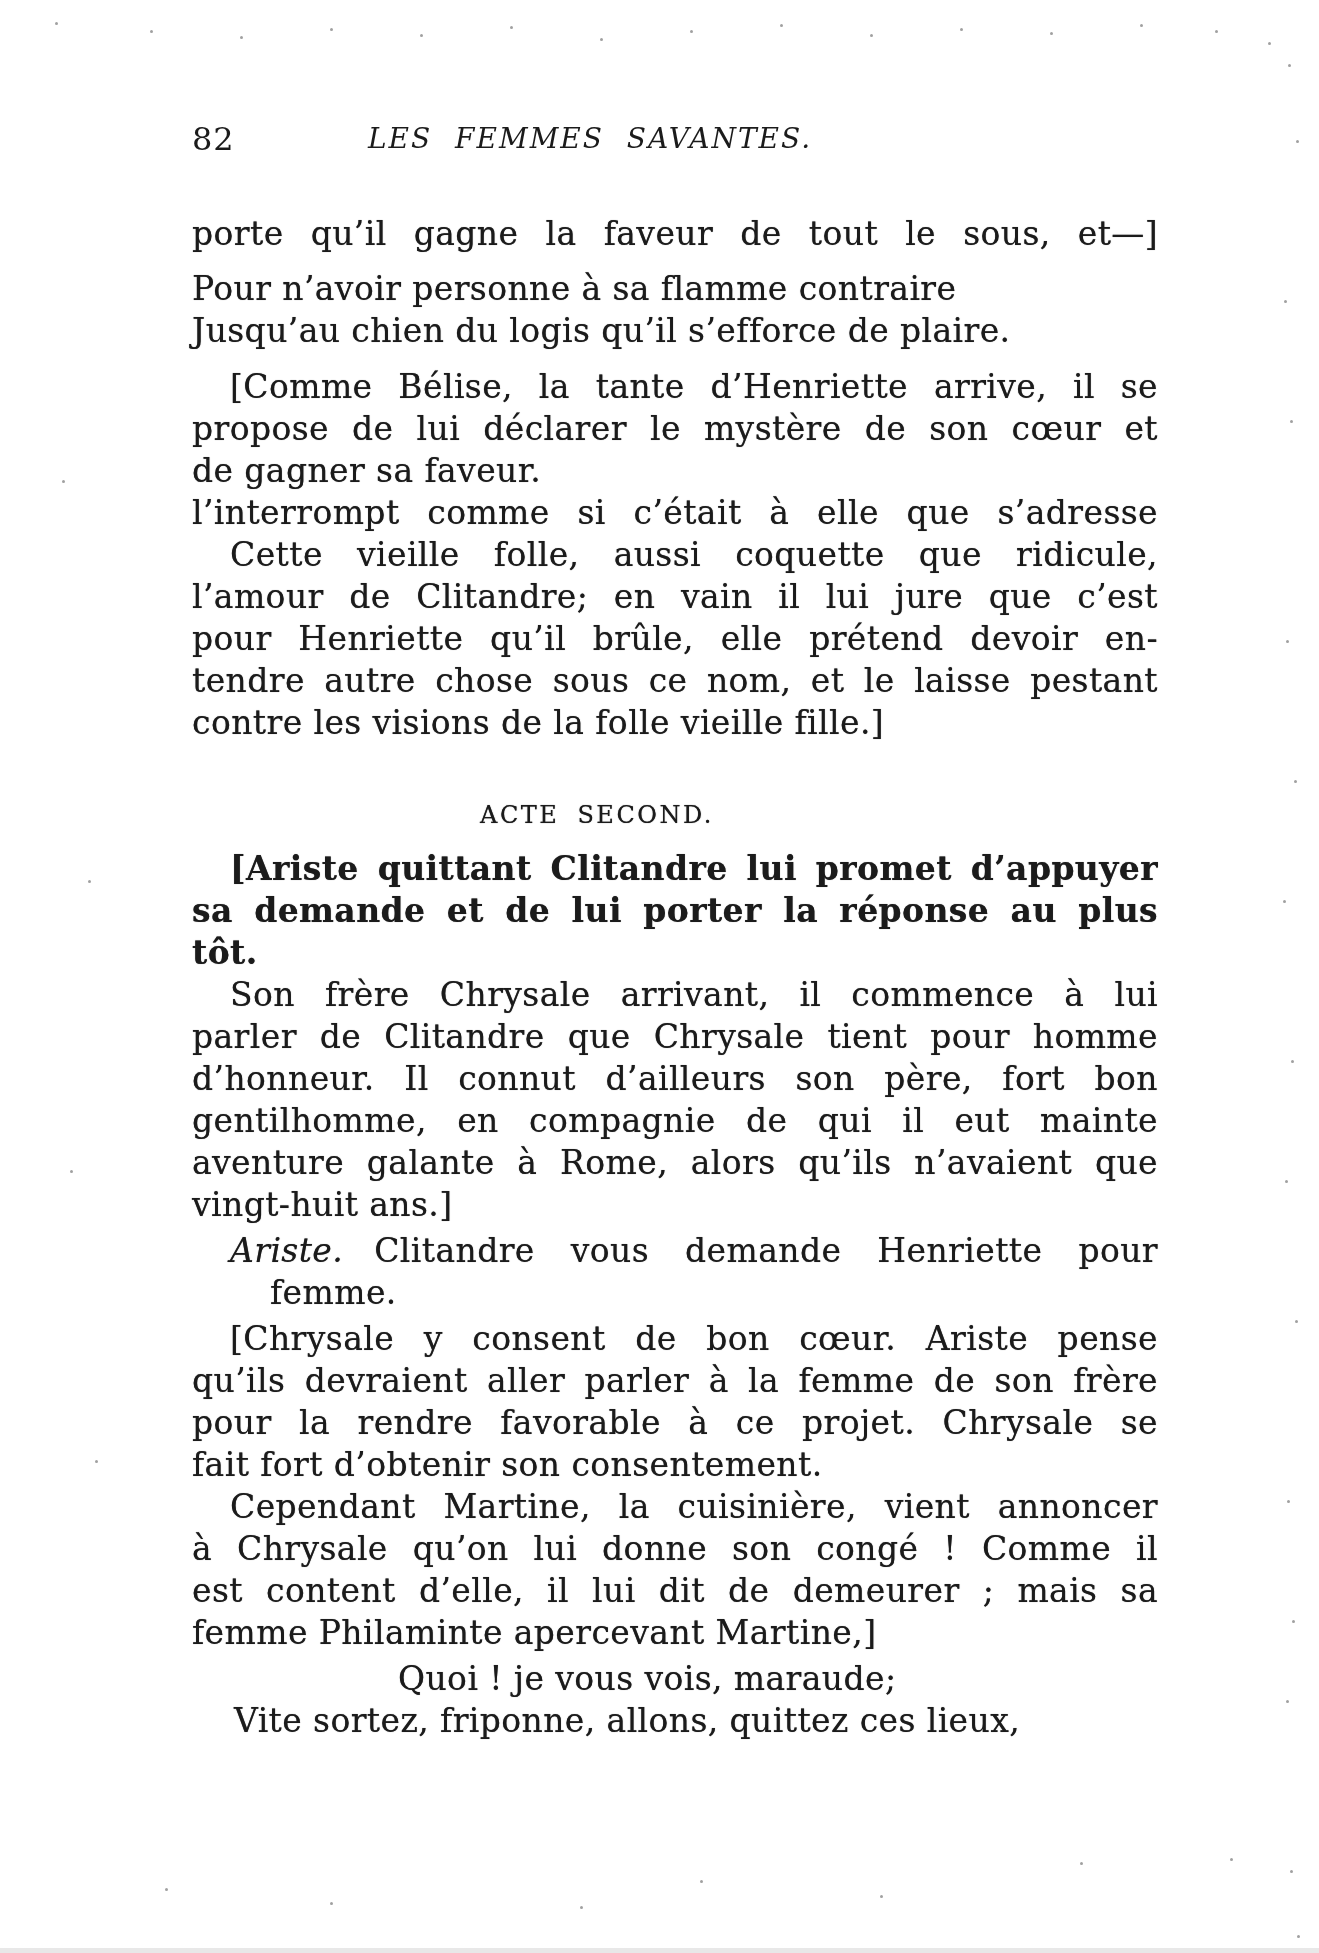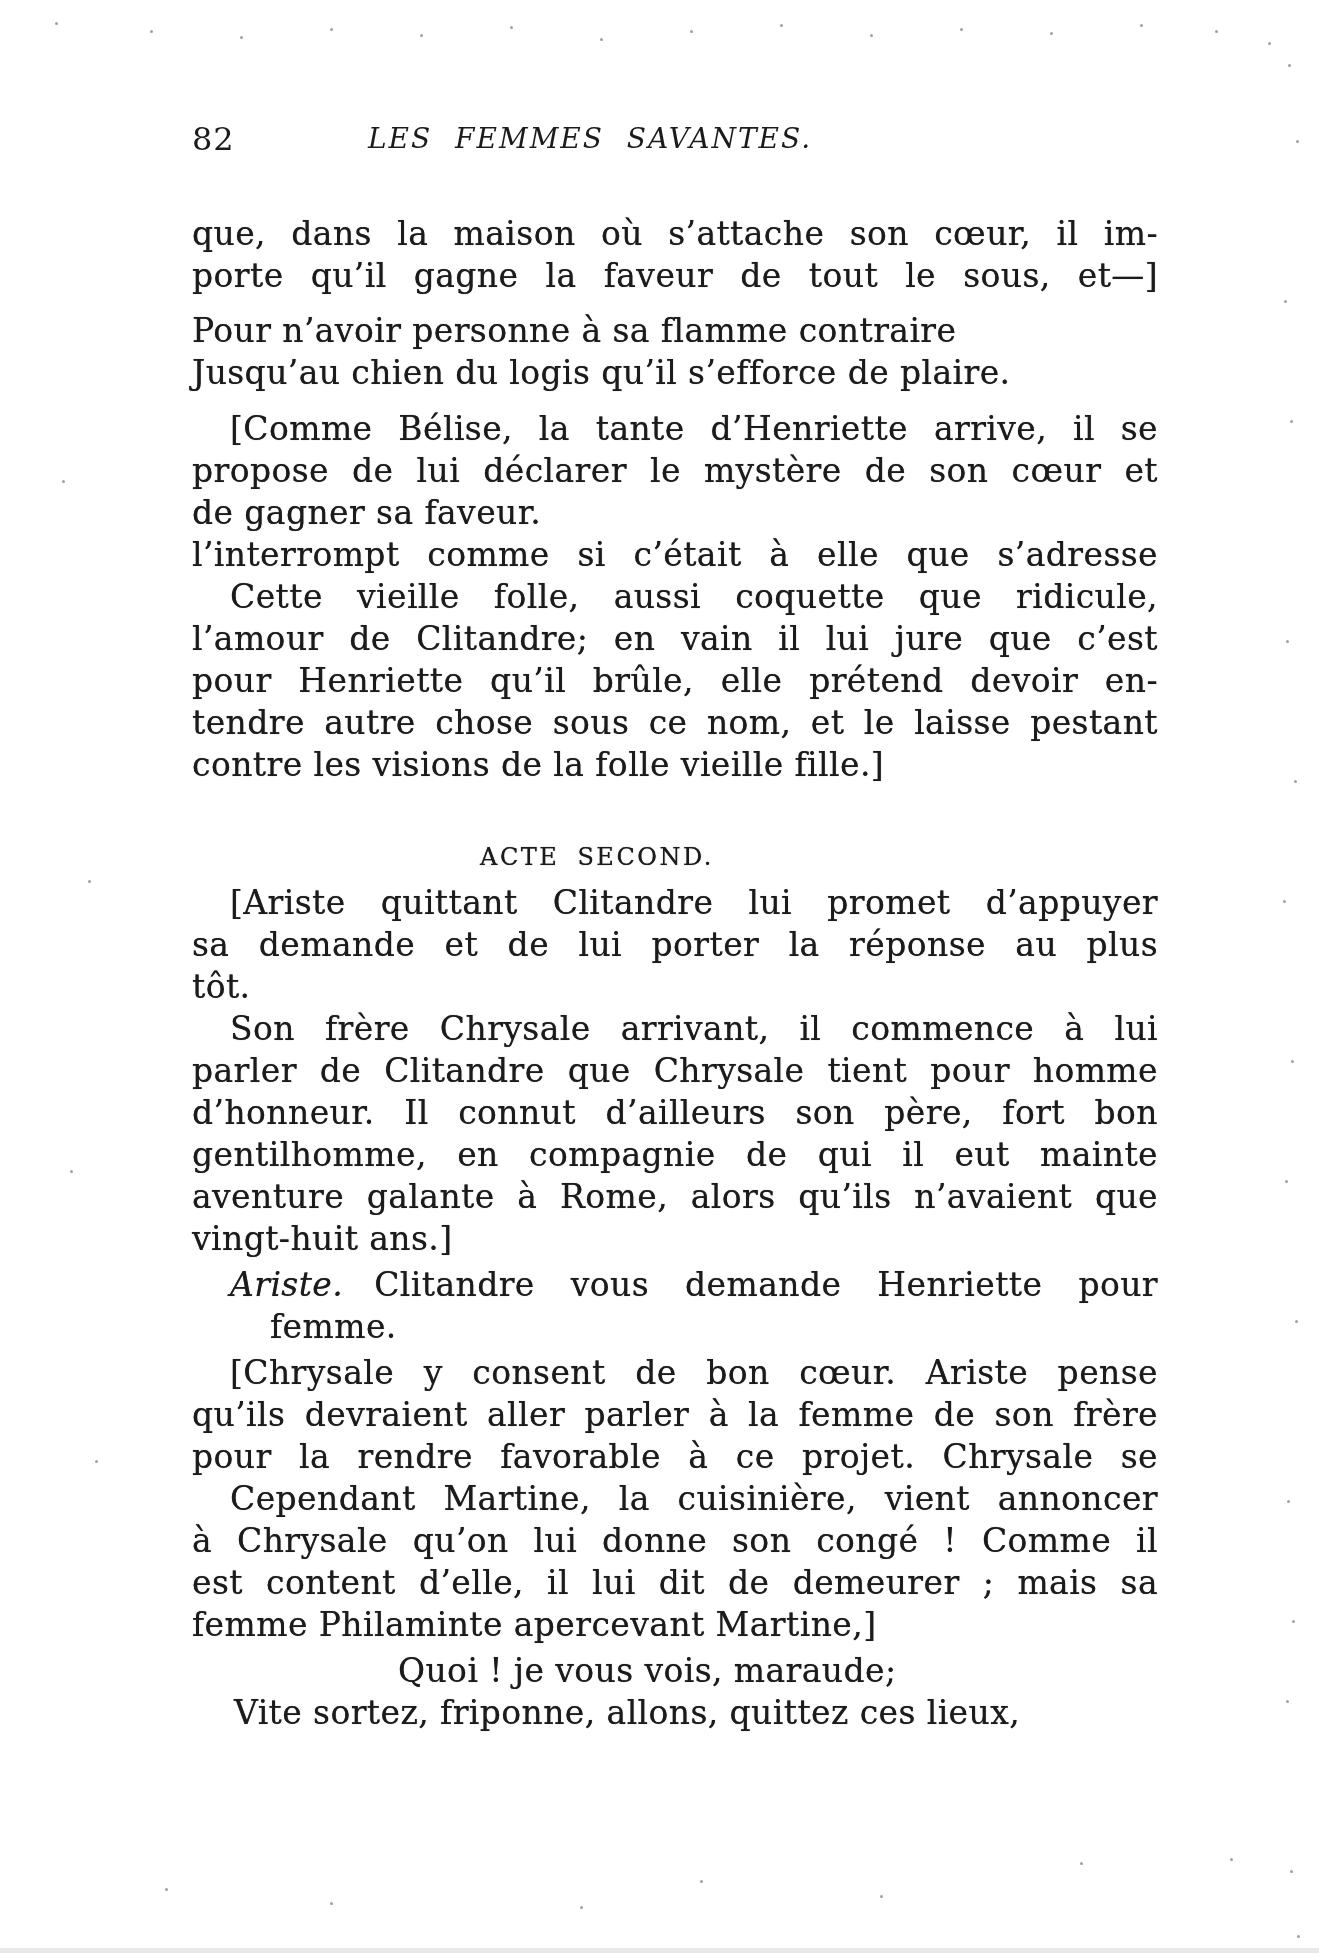--- a/index.html
+++ b/index.html
@@ -52,62 +52,62 @@
 </head>
 <body>
 
 <div class="page">
   <div class="running-header">
     <span class="page-number">82</span>
     <span class="running-title">LES FEMMES SAVANTES.</span>
   </div>
   <div class="text-col" id="text-col">
       <div class="block">
-        <div class="line justify">que, dans la maison où s’attache son cœur, il im-</div>
         <div class="line justify">porte qu’il gagne la faveur de tout le sous, et—]</div>
       </div>
       <div class="block" style="margin-top: 13px;">
         <div class="line">Pour n’avoir personne à sa flamme contraire</div>
         <div class="line">Jusqu’au chien du logis qu’il s’efforce de plaire.</div>
       </div>
       <div class="block" style="margin-top: 14px;">
         <div class="line justify ind">[Comme Bélise, la tante d’Henriette arrive, il se</div>
         <div class="line justify">propose de lui déclarer le mystère de son cœur et</div>
         <div class="line">de gagner sa faveur.</div>
       </div>
       <div class="block">
         <div class="line justify">l’interrompt comme si c’était à elle que s’adresse</div>
         <div class="line justify ind">Cette vieille folle, aussi coquette que ridicule,</div>
         <div class="line justify">l’amour de Clitandre; en vain il lui jure que c’est</div>
         <div class="line justify">pour Henriette qu’il brûle, elle prétend devoir en-</div>
         <div class="line justify">tendre autre chose sous ce nom, et le laisse pestant</div>
         <div class="line">contre les visions de la folle vieille fille.]</div>
       </div>
       <div class="act-heading" style="margin-top: 50px;">ACTE SECOND.</div>
-      <div class="block" style="margin-top: 4px;">
+      <div class="block" style="margin-top: 12px; font-weight: bold;">
         <div class="line justify ind">[Ariste quittant Clitandre lui promet d’appuyer</div>
         <div class="line justify">sa demande et de lui porter la réponse au plus</div>
         <div class="line">tôt.</div>
       </div>
       <div class="block">
         <div class="line justify ind">Son frère Chrysale arrivant, il commence à lui</div>
         <div class="line justify">parler de Clitandre que Chrysale tient pour homme</div>
         <div class="line justify">d’honneur. Il connut d’ailleurs son père, fort bon</div>
         <div class="line justify">gentilhomme, en compagnie de qui il eut mainte</div>
         <div class="line justify">aventure galante à Rome, alors qu’ils n’avaient que</div>
         <div class="line">vingt-huit ans.]</div>
       </div>
       <div class="block" style="margin-top: 4px;">
         <div class="line justify ind"><span class="lead">Ariste.</span><span>Clitandre vous demande Henriette pour</span></div>
         <div class="line" style="text-indent: 78px;">femme.</div>
       </div>
       <div class="block" style="margin-top: 4px;">
         <div class="line justify ind">[Chrysale y consent de bon cœur. Ariste pense</div>
         <div class="line justify">qu’ils devraient aller parler à la femme de son frère</div>
         <div class="line justify">pour la rendre favorable à ce projet. Chrysale se</div>
+        <div class="line">fait fort d’obtenir son consentement.</div>
       </div>
       <div class="block">
         <div class="line justify ind">Cependant Martine, la cuisinière, vient annoncer</div>
         <div class="line justify">à Chrysale qu’on lui donne son congé ! Comme il</div>
         <div class="line justify">est content d’elle, il lui dit de demeurer ; mais sa</div>
         <div class="line">femme Philaminte apercevant Martine,]</div>
       </div>
       <div class="block" style="margin-top: 4px; margin-left: 42px;">
         <div class="line" style="text-indent: 164px;">Quoi ! je vous vois, maraude;</div>
         <div class="line">Vite sortez, friponne, allons, quittez ces lieux,</div>

